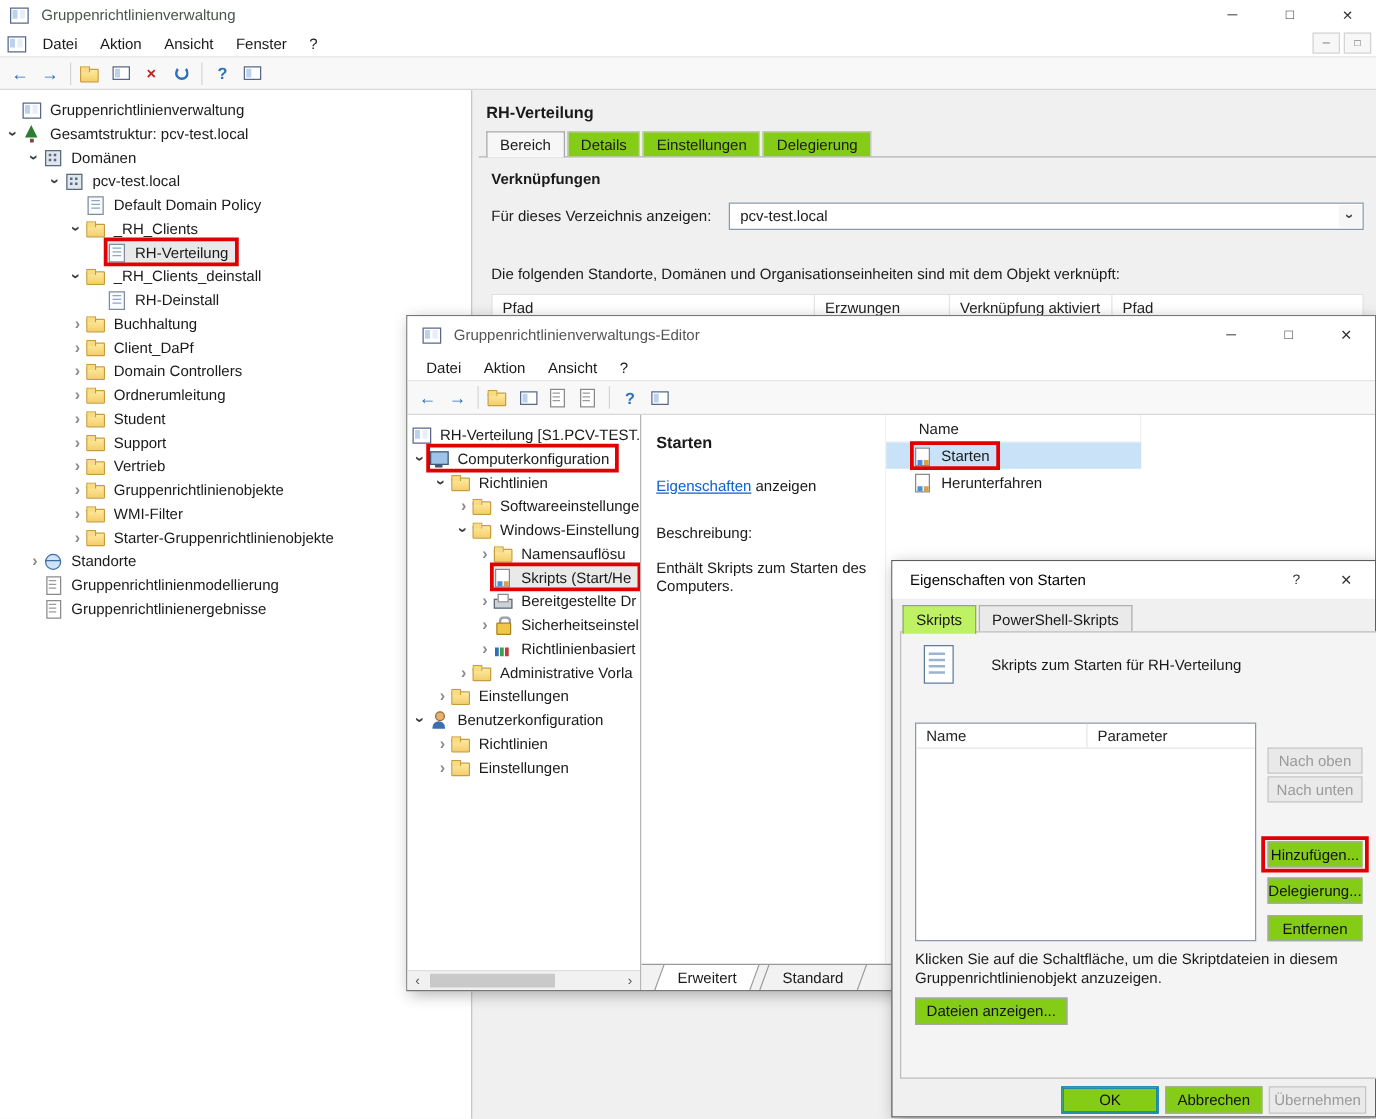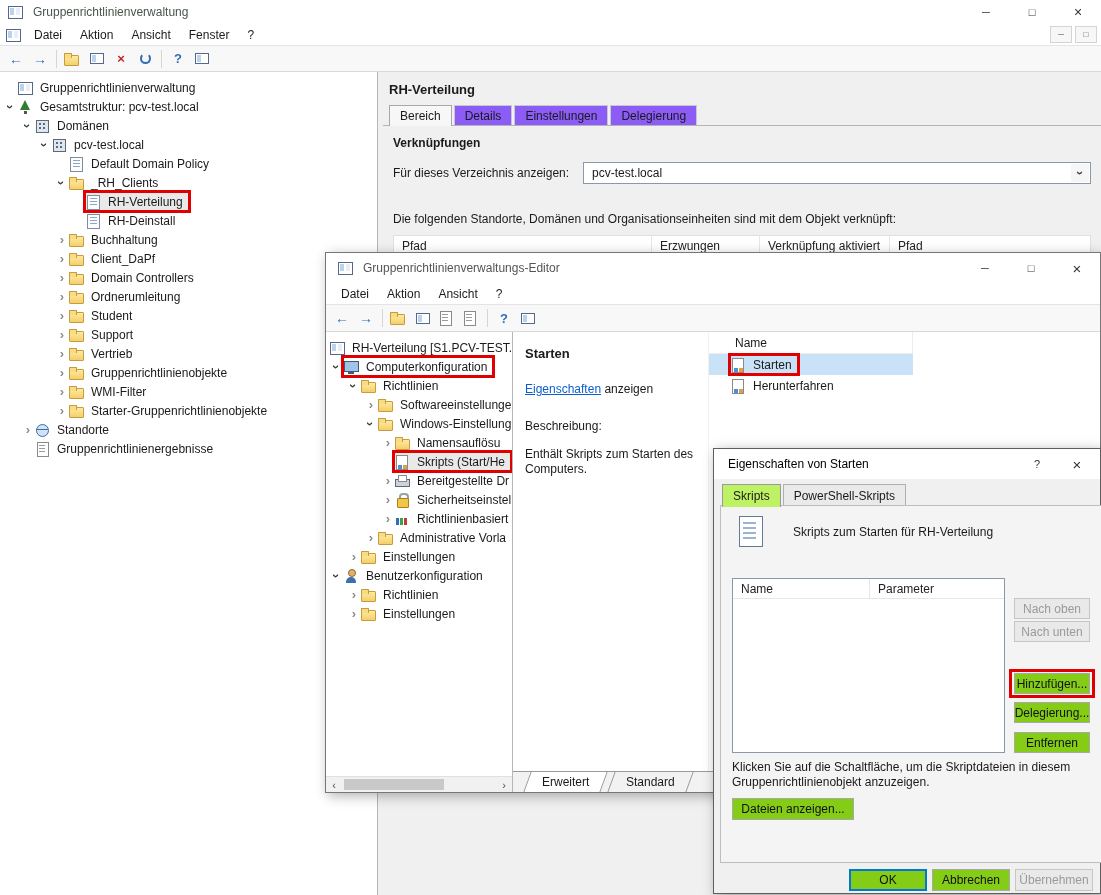--- a/index.html
+++ b/index.html
@@ -75,21 +75,21 @@
 .lv0{padding-left:4px}.lv1{padding-left:21px}.lv2{padding-left:38px}.lv3{padding-left:55px}.lv4{padding-left:72px}
 .rb{position:relative;display:flex;align-items:center;height:19px;padding-right:2px}
 .rb::after{content:"";position:absolute;left:-3px;right:-3px;top:-2px;bottom:-2px;border:3px solid #e00000;pointer-events:none;z-index:40}
 .hl{background:#e9e9e9}
 
 .main-body{display:flex;height:823px}
 .tree-pane{width:378px;background:#fff;border-right:1px solid #b6b6b6;padding-top:6px;overflow:hidden;flex:none}
 .page-pane{flex:1;background:#f0f0f0;padding-left:5px;overflow:hidden}
 .page-title{font-weight:bold;font-size:13px;padding:10px 6px 8px 6px}
 .tabstrip{display:flex;padding-left:6px;border-bottom:1px solid #b4b4b4;height:21px}
-.tab{padding:0 10px;display:flex;align-items:center;border:1px solid #c9c9c9;border-bottom:none;background:#8b5cf6;margin-right:2px}
+.tab{padding:0 10px;display:flex;align-items:center;border:1px solid #c9c9c9;border-bottom:none;background:#84cc16;margin-right:2px}
 .tab.active{background:#f7f7f7;border-color:#a8a8a8;margin-bottom:-1px}
 .page-body{padding:8px 8px 0 8px}
 .section-title{font-weight:bold;margin:2px 0 12px 2px}
 .display-row{display:flex;align-items:center;margin:0 2px 28px 2px}
 .display-label{flex:none;margin-right:14px}
 .combo{flex:1;height:22px;background:#fff;border:1px solid #8a98a8;display:flex;align-items:center;padding:0 24px 0 8px;position:relative}
 .combo .dd{position:absolute;right:1px;top:1px;bottom:1px;width:18px;display:flex;align-items:center;justify-content:center;background:#f6f6f6;color:#444}
 .rot{display:inline-block;transform:rotate(90deg);font-size:12px;font-weight:bold;line-height:1}
 .links-caption{margin:2px 2px 9px 2px}
 .gpo-table{background:#fff;border:1px solid #e0e0e0;margin:0 2px;height:300px}
@@ -240,20 +240,25 @@
           <span class="ic folder"></span>
           <span class="tl">_RH_Clients</span>
         </div>
       <div class="trow lv4">
           <span class="tw"></span>
           <span class="rb hl">
             <span class="ic gpo"></span>
             <span class="tl">RH-Verteilung</span>
           </span>
         </div>
+      <div class="trow lv3">
+          <span class="tw exp">›</span>
+          <span class="ic folder"></span>
+          <span class="tl">_RH_Clients_deinstall</span>
+        </div>
       <div class="trow lv4">
           <span class="tw"></span>
           <span class="ic gpo"></span>
           <span class="tl">RH-Deinstall</span>
         </div>
       <div class="trow lv3">
           <span class="tw col">›</span>
           <span class="ic folder"></span>
           <span class="tl">Buchhaltung</span>
         </div>
@@ -299,20 +304,25 @@
         </div>
       <div class="trow lv3">
           <span class="tw col">›</span>
           <span class="ic folder"></span>
           <span class="tl">Starter-Gruppenrichtlinienobjekte</span>
         </div>
       <div class="trow lv1">
           <span class="tw col">›</span>
           <span class="ic sites"></span>
           <span class="tl">Standorte</span>
+        </div>
+      <div class="trow lv1">
+          <span class="tw"></span>
+          <span class="ic doc"></span>
+          <span class="tl">Gruppenrichtlinienmodellierung</span>
         </div>
       <div class="trow lv1">
           <span class="tw"></span>
           <span class="ic doc"></span>
           <span class="tl">Gruppenrichtlinienergebnisse</span>
         </div>
     </div>
     <div class="page-pane">
       <div class="page-title">RH-Verteilung</div>
       <div class="tabstrip">

